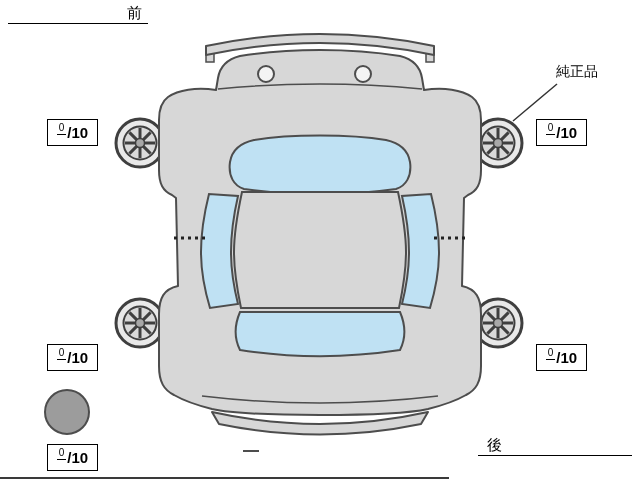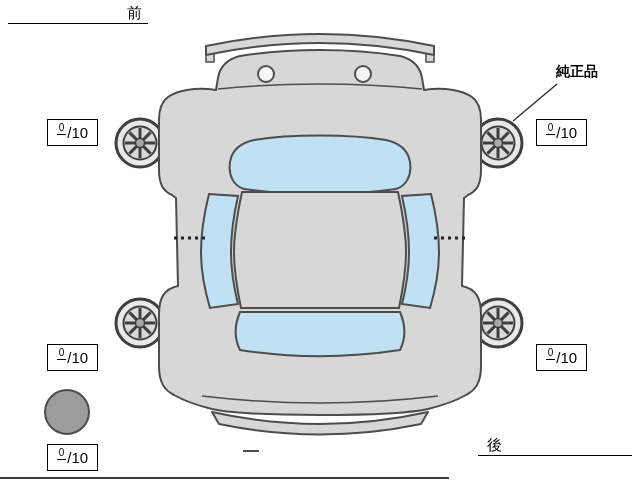--- a/index.html
+++ b/index.html
@@ -11,33 +11,33 @@
 
   .dir-label {
     position:absolute; border-bottom:1.5px solid #000;
     font-size:15px; line-height:20px; height:21px; box-sizing:border-box;
   }
   .dir-label.front { left:8px; top:3px; width:140px; text-align:right; padding-right:6px; }
   .dir-label.rear  { left:478px; top:435px; width:154px; text-align:left; padding-left:9px; }
 
   .genuine-label {
     position:absolute; left:556px; top:63px;
-    font-size:14px; font-weight:bold; line-height:17px;
+    font-size:14px; font-weight:normal; line-height:17px;
   }
 
   .score-box {
     position:absolute; width:51px; height:27px; box-sizing:border-box;
     border:1.5px solid #000; background:#fff;
     display:flex; align-items:center; justify-content:center;
   }
   .score-val {
     font-size:10px; line-height:1; border-bottom:1px solid #000;
     padding:0 2px 1px 2px; margin-top:-7px;
   }
-  .score-den { font-size:15px; font-weight:normal; line-height:1; margin-left:1px; }
+  .score-den { font-size:15px; font-weight:bold; line-height:1; margin-left:1px; }
 
   .score-fl { left:47px;  top:119px; }
   .score-fr { left:536px; top:119px; }
   .score-rl { left:47px;  top:344px; }
   .score-rr { left:536px; top:344px; }
   .score-sp { left:47px;  top:444px; }
 
   .spare-tire {
     position:absolute; left:44px; top:389px; width:46px; height:46px;
     border-radius:50%; background:#9c9c9c; border:2px solid #4d4d4d;

